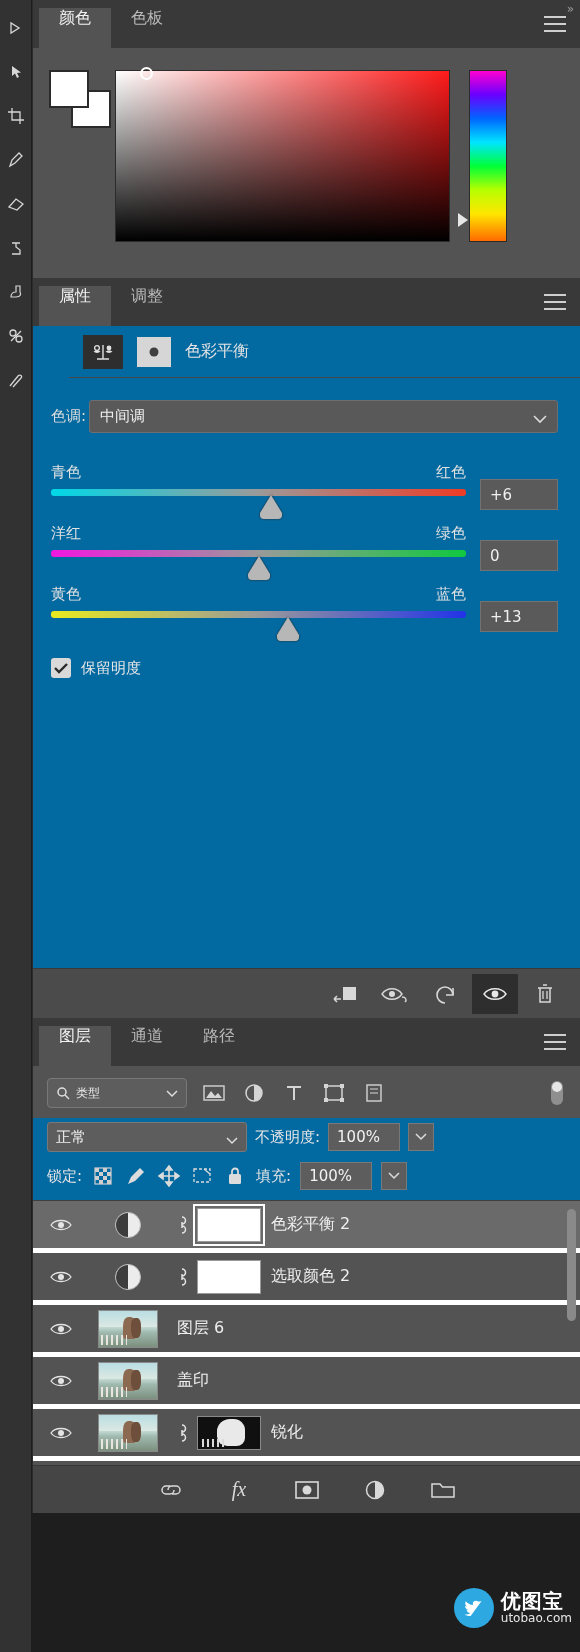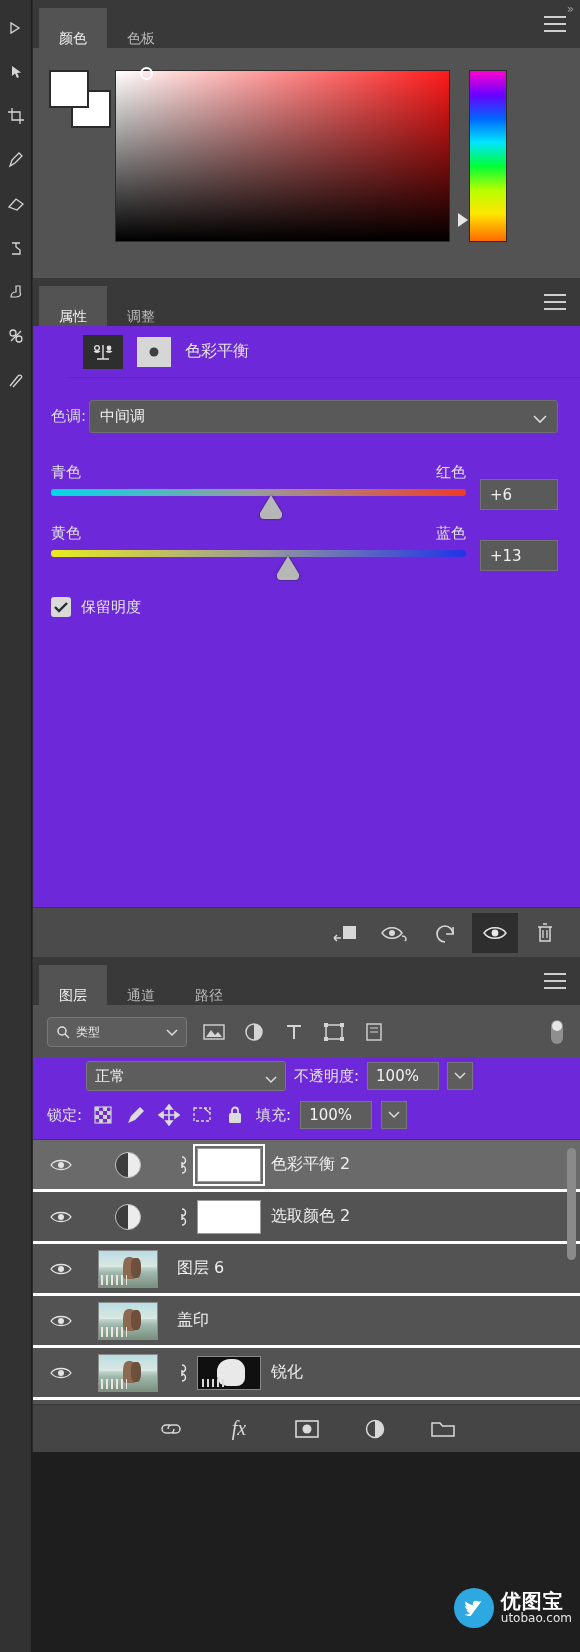--- a/index.html
+++ b/index.html
@@ -18,30 +18,30 @@
   }
   #toolstrip .tool{
     width:30px; height:44px; display:flex; align-items:center; justify-content:center;
     color:#cfcfcf;
   }
   #toolstrip .tool svg{ display:block; }
 
   
   #panels{ position:absolute; left:32px; top:0; width:548px; height:1652px; background:#1e1e1e; }
 
-  .panel{ background:#6d28d9; border-left:1px solid #2b2b2b; }
+  .panel{ background:#0369a1; border-left:1px solid #2b2b2b; }
 
   
   .tabbar{
     background:#393939; height:48px; display:flex; align-items:flex-end; position:relative;
     padding-left:6px;
   }
   .tab{
-    height:40px; padding:0 20px; display:flex; align-items:flex-end;
-    font-size:14px; color:#b9b9b9; background:#393939;margin-top:16px;
+    height:40px; padding:0 20px; display:flex; align-items:flex-start;
+    font-size:16px; color:#b9b9b9; background:#393939;margin-top:16px;
   }
   .tab.active{ background:#535353; color:#f2f2f2; }
   .tabbar .menu-btn{
     position:absolute; right:14px; top:16px; width:22px; height:16px;
     display:flex; flex-direction:column; justify-content:space-between;
   }
   .tabbar .menu-btn i{ display:block; height:2px; background:#cfcfcf; }
 
   
   #color-panel{ height:278px; background:#535353; position:relative; }
@@ -123,37 +123,37 @@
   #layers-panel{ position:relative; }
   .filter-row{ display:flex; align-items:center; gap:14px; padding:12px 14px 10px 14px; background:#535353; }
   .kind-select{
     width:140px; height:30px; background:#5d5d5d; border:1px solid #787878; border-radius:4px;
     display:flex; align-items:center; gap:6px; padding:0 8px; font-size:12px; color:#ececec; position:relative;
   }
   .kind-select .chev{ position:absolute; right:8px; top:8px; }
   .fi{ color:#d5d5d5; display:flex; align-items:center; justify-content:center; width:26px; height:26px; }
   .toggle-pill{ margin-left:auto; width:18px; height:30px; display:flex; align-items:center; justify-content:center; }
 
-  .blend-row{ display:flex; align-items:center; gap:8px; padding:4px 14px 8px 14px;margin-left:39px; }
+  .blend-row{ display:flex; align-items:center; gap:8px; padding:4px 14px 8px 14px; }
   .blend-select{
     width:200px; height:30px; background:#5d5d5d; border:1px solid #787878; border-radius:3px;
     display:flex; align-items:center; padding:0 8px; font-size:15px; color:#efefef; position:relative;
   }
   .blend-select .chev{ position:absolute; right:8px; top:8px; }
   .op-label{ font-size:15px; color:#e6e6e6; white-space:nowrap; }
   .op-box{ width:72px; height:28px; background:#5d5d5d; border:1px solid #787878; display:flex; align-items:center; padding-left:8px; font-size:15px; color:#f2f2f2; }
   .mini-chev{ width:26px; height:28px; border:1px solid #787878; background:#5d5d5d; display:flex; align-items:center; justify-content:center; }
 
   .lock-row{ display:flex; align-items:center; gap:9px; padding:2px 14px 10px 14px; }
   .lock-lbl{ font-size:15px; color:#e6e6e6; }
   .lock-icon{ width:24px; height:24px; display:flex; align-items:center; justify-content:center; color:#dcdcdc; }
 
   .layer-list{ position:relative; border-top:1px solid #3f3f3f; }
   .layer-row{
-    height:52px; display:flex; align-items:center; border-bottom:3px solid #ffffff;
+    height:52px; display:flex; align-items:center; border-bottom:5px solid #ffffff;
     background:#535353; position:relative;
   }
   .layer-row.selected{ background:#6a6a6a; }
   .eye-cell{ width:56px; display:flex; align-items:center; justify-content:center; }
   .thumb-cell{ width:78px; display:flex; align-items:center; justify-content:center; }
   .adj-badge{ width:26px; height:26px; border-radius:50%; background:#ececec; position:relative; overflow:hidden; border:1px solid #bdbdbd; }
   .adj-badge::after{ content:""; position:absolute; left:0; top:0; width:50%; height:100%; background:#3d3d3d; }
   .link-cell{ width:30px; display:flex; align-items:center; justify-content:center; color:#e2e2e2; }
   .mask-white{ width:64px; height:34px; background:#ffffff; border:1px solid #9a9a9a; }
   .mask-sel{ outline:2px solid #ffffff; outline-offset:2px; }
@@ -332,20 +332,34 @@
             <span>红色</span>
           </div>
           <div class="track t-cr">
             <div class="thumb" id="th0" style="left: calc(53% - 11px);"></div>
           </div>
         </div>
         <div class="numbox">+6</div>
       </div>
     </div>
 
+    <div class="slider-block">
+      <div class="slider-row">
+        <div class="slider-col">
+          <div class="slider-labels">
+            <span>洋红</span>
+            <span>绿色</span>
+          </div>
+          <div class="track t-mg">
+            <div class="thumb" id="th1" style="left: calc(50% - 11px);"></div>
+          </div>
+        </div>
+        <div class="numbox">0</div>
+      </div>
+    </div>
 
     <div class="slider-block">
       <div class="slider-row">
         <div class="slider-col">
           <div class="slider-labels">
             <span>黄色</span>
             <span>蓝色</span>
           </div>
           <div class="track t-yb">
             <div class="thumb" id="th2" style="left: calc(57% - 11px);"></div>

